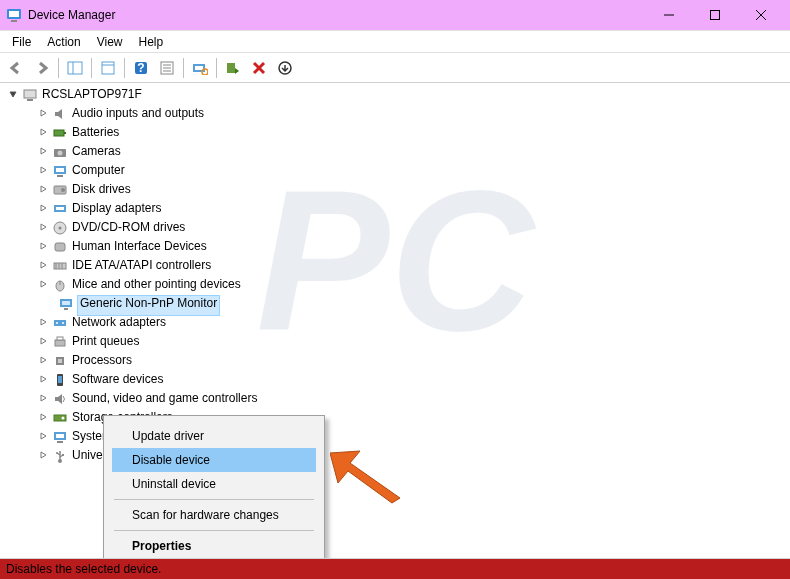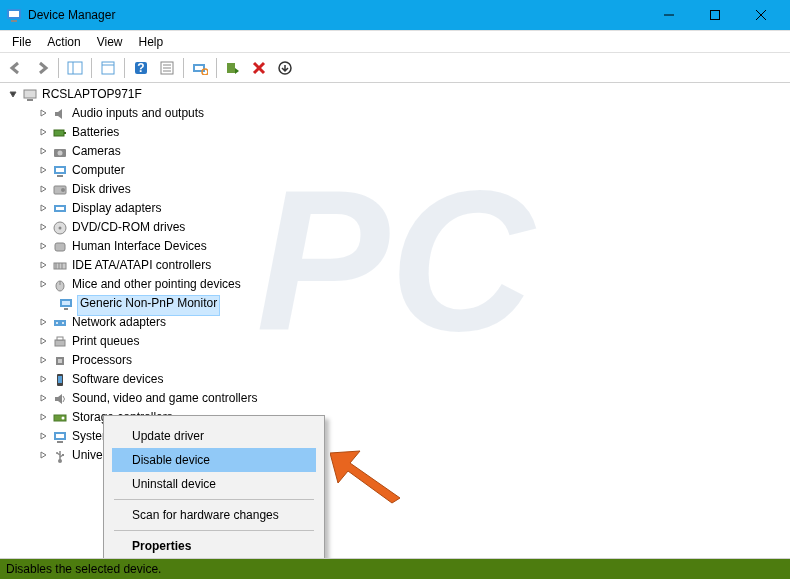--- a/index.html
+++ b/index.html
@@ -1,18 +1,18 @@
 <!DOCTYPE html>
 <html><head>
 <meta charset="utf-8">
 <style>
 * { margin: 0; padding: 0; box-sizing: border-box; font-family: "Segoe UI", Tahoma, sans-serif; font-size: 12px; }
 body { width: 790px; height: 579px; background: #fff; overflow: hidden; position: relative; }
 
-.titlebar { height: 31px; background: #0ea5e9; display: flex; align-items: center; padding: 0 6px; border-bottom: 1px solid #e0e0e0; }
+.titlebar { height: 31px; background: #f0abfc; display: flex; align-items: center; padding: 0 6px; border-bottom: 1px solid #e0e0e0; }
 .titlebar .icon-wrap { width: 16px; height: 16px; margin-right: 6px; display:flex; align-items:center; justify-content:center; }
 .title { flex: 1; color: #000; }
 .win-controls { display: flex; }
 .win-btn { width: 46px; height: 30px; display: flex; align-items: center; justify-content: center; color: #000; }
 
 .menubar { height: 22px; display: flex; align-items: center; padding: 0 4px; border-bottom: 1px solid #e0e0e0; }
 .menubar span { padding: 2px 8px; }
 
 .toolbar { height: 30px; display: flex; align-items: center; padding: 0 4px; border-bottom: 1px solid #d0d0d0; gap: 2px; }
 .tb-btn { width: 24px; height: 24px; display:flex; align-items:center; justify-content:center; border: 1px solid transparent; }
@@ -27,21 +27,21 @@
 .lvl1 { padding-left: 36px; }
 .lvl2 { padding-left: 42px; }
 .selected .label { background: #cce8ff; outline:1px solid #99d1ff; padding:0 2px; }
 
 .context-menu { position: absolute; left: 103px; top: 332px; width: 222px; background:#f2f2f2; border:1px solid #a0a0a0; box-shadow: 4px 4px 4px rgba(0,0,0,0.25); padding:8px; }
 .ctx-item { height: 24px; display:flex; align-items:center; padding: 0 20px; color:#000; }
 .ctx-item.hl { background:#91c9f7; }
 .ctx-sep { height:1px; background:#c0c0c0; margin:3px 2px; }
 .ctx-item.bold { font-weight: bold; }
 
-.statusbar { position:absolute; bottom:0; left:0; right:0; height:21px; border-top:1px solid #d0d0d0; display:flex; align-items:center; padding:0 6px; color:#000; background:#4d7c0f; }
+.statusbar { position:absolute; bottom:0; left:0; right:0; height:21px; border-top:1px solid #d0d0d0; display:flex; align-items:center; padding:0 6px; color:#000; background:#b91c1c; }
 
 .arrow-callout { position:absolute; left: 330px; top: 360px; pointer-events:none; }
 
 .pc-watermark { position:absolute; inset:0; pointer-events:none; display:flex; align-items:center; justify-content:center; opacity:0.08; }
 .pc-watermark svg text { font-size: 200px; font-weight:bold; font-style:italic; fill:#0a3b76; }
 </style>
 </head>
 <body>
 
 <div class="titlebar">

